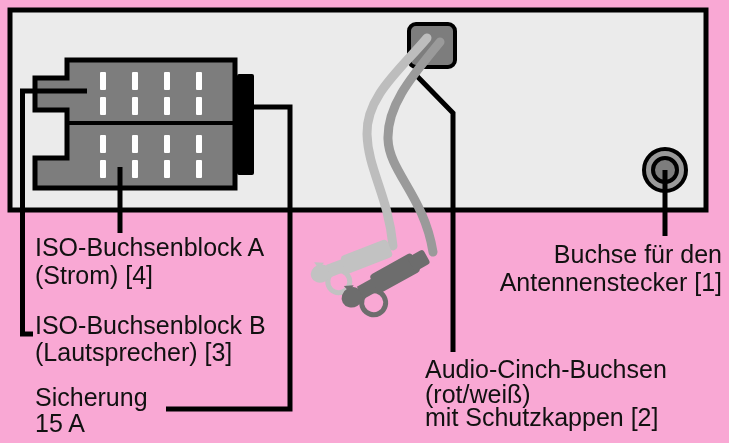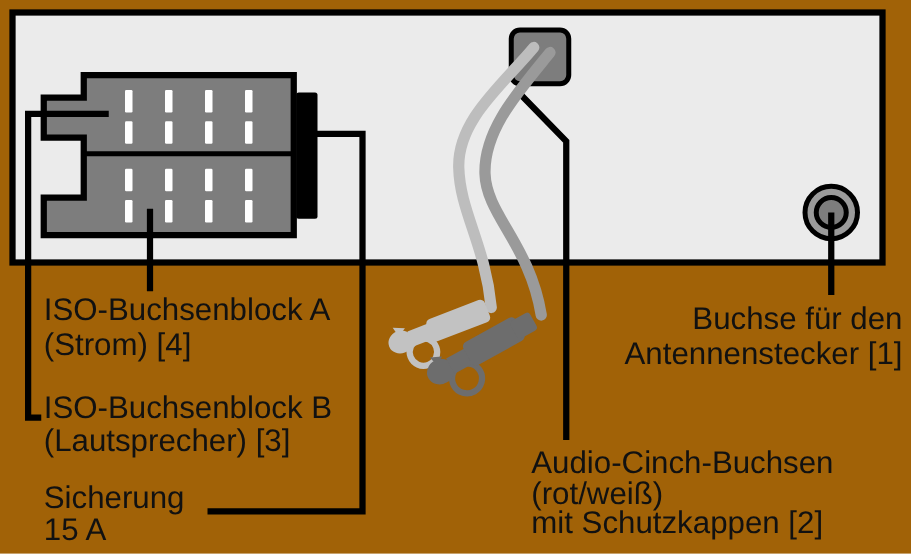--- a/index.html
+++ b/index.html
@@ -1,19 +1,19 @@
 <!DOCTYPE html>
 <html><head>
 <meta charset="utf-8">
 <style>
   html,body{margin:0;padding:0;background:#ffffff;}
   .stage{
     position:relative;
     width:729px;height:443px;
-    background:#a16207;
+    background:#f9a8d4;
     font-family:"Liberation Sans", sans-serif;
     overflow:hidden;
   }
   svg{display:block;}
   text{
     font-family:"Liberation Sans", sans-serif;
     font-size:25px;
     fill:#111111;
   }
 </style>

